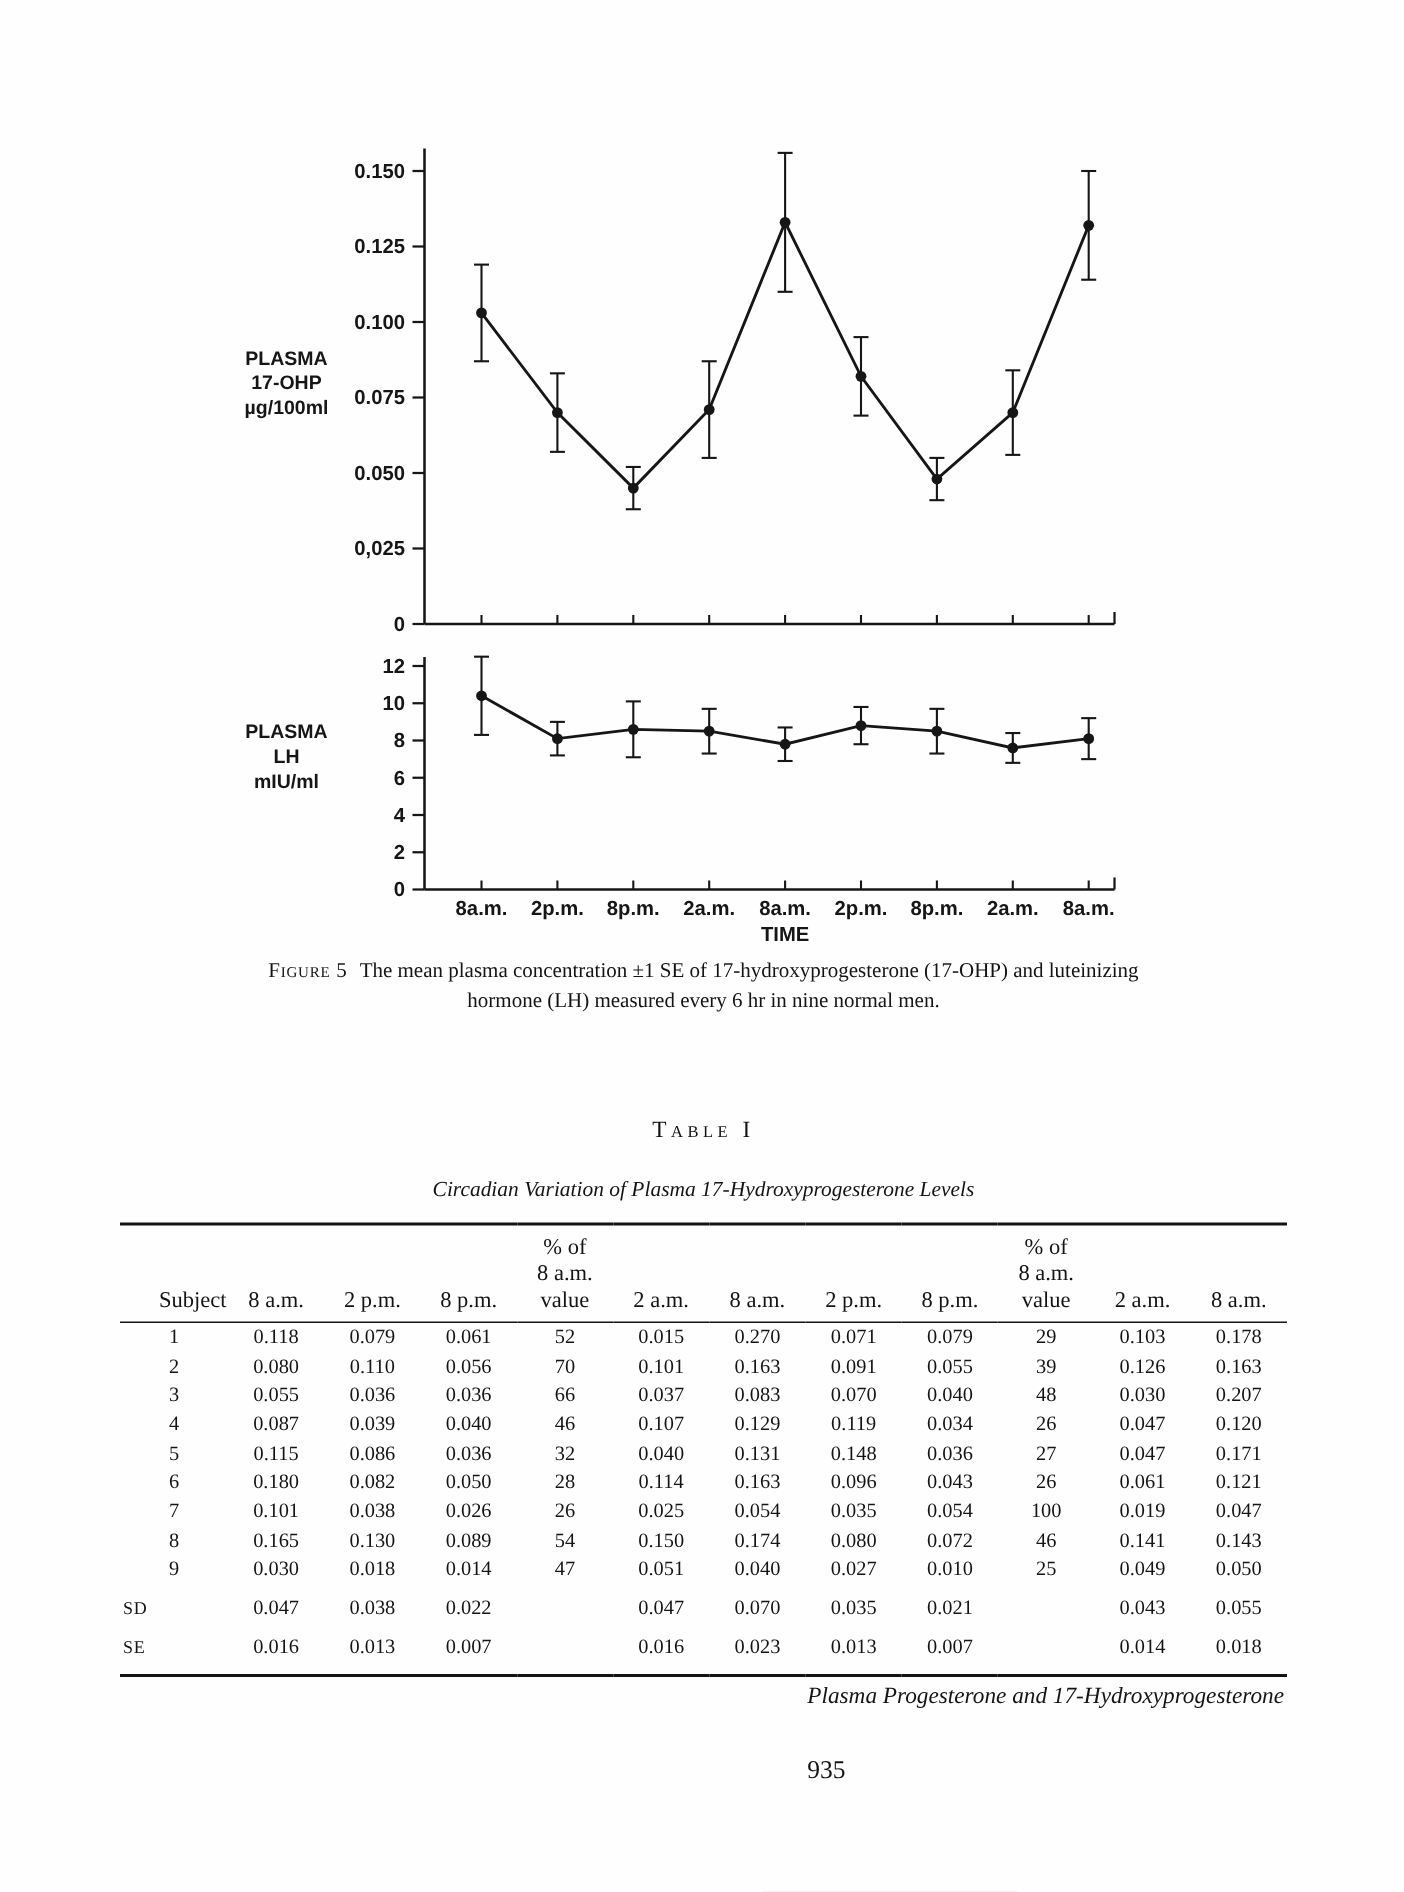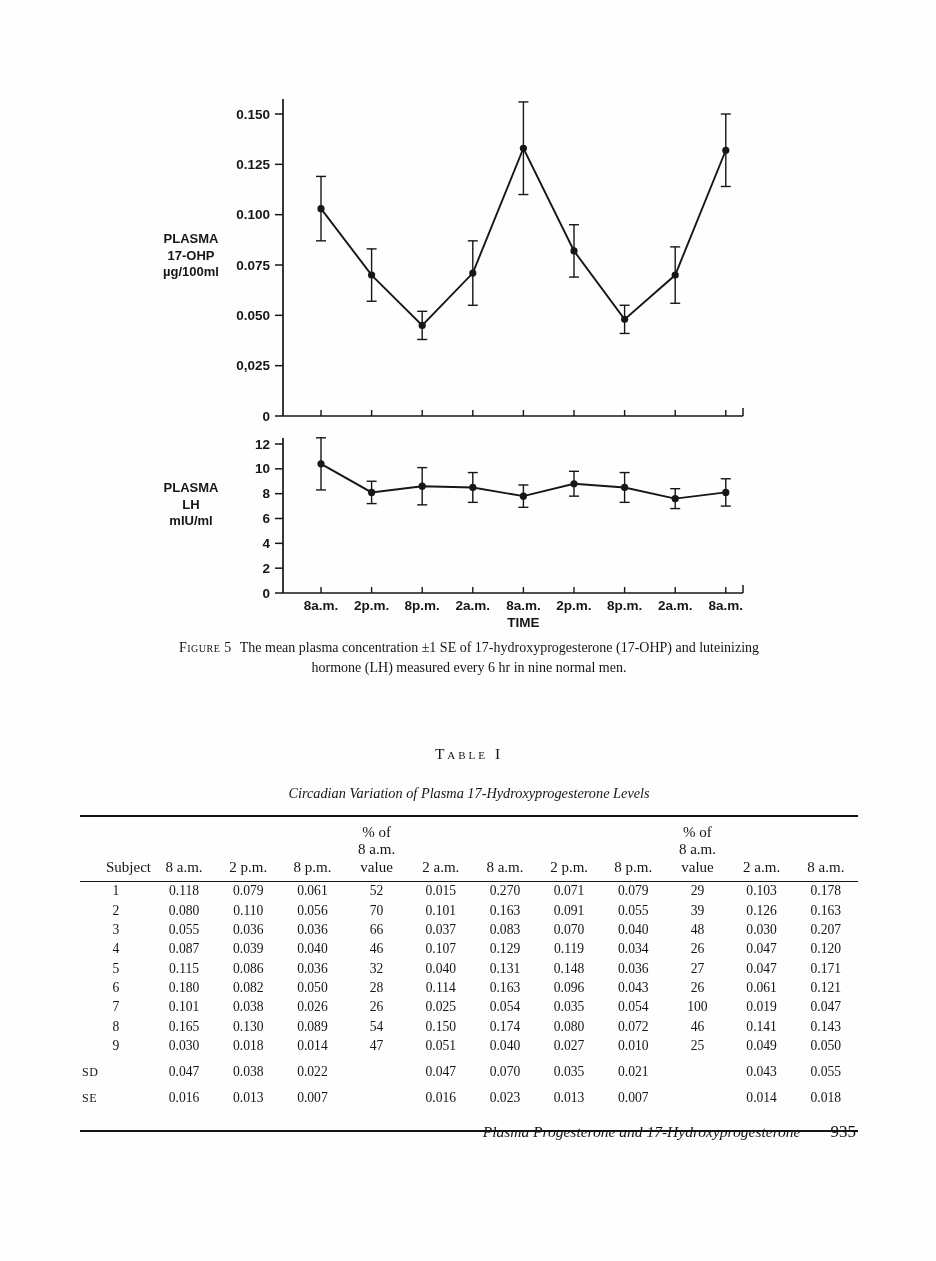--- a/index.html
+++ b/index.html
@@ -40,27 +40,27 @@
   tr.units-row td {
     font-style:italic; font-size:13px; text-align:center; padding:5px 1px 3px;
   }
   tbody td {
     font-size:13.6px; text-align:center; padding:1.4px 1px; line-height:1.22;
   }
   tbody td.subject-num { text-align:center; }
   tbody td.subject-label { text-align:left; padding-left:2px; }
   tr.mean-row td { padding-top:9px; }
   tr.sd-row td { padding-top:8px; }
-  tr.se-row td { padding-top:8px; padding-bottom:23px; }
+  tr.se-row td { padding-top:8px; padding-bottom:9px; }
   tr.sd-row td.subject-label, tr.se-row td.subject-label { font-size:12px; letter-spacing:0.5px; }
 
   
   .footer {
     position:absolute; top:1122px; right:80px;
-    display:flex; align-items:baseline; gap:30px;
+    display:flex; align-items:baseline; gap:30px;flex-direction:column;
   }
   .footer-title { font-style:italic; font-size:15.5px; }
   .footer-page { font-size:17px; }
 </style>
 </head>
 <body>
 
 <div class="page">
 
   <svg class="figure-svg" id="figure-svg" width="710" height="558">

